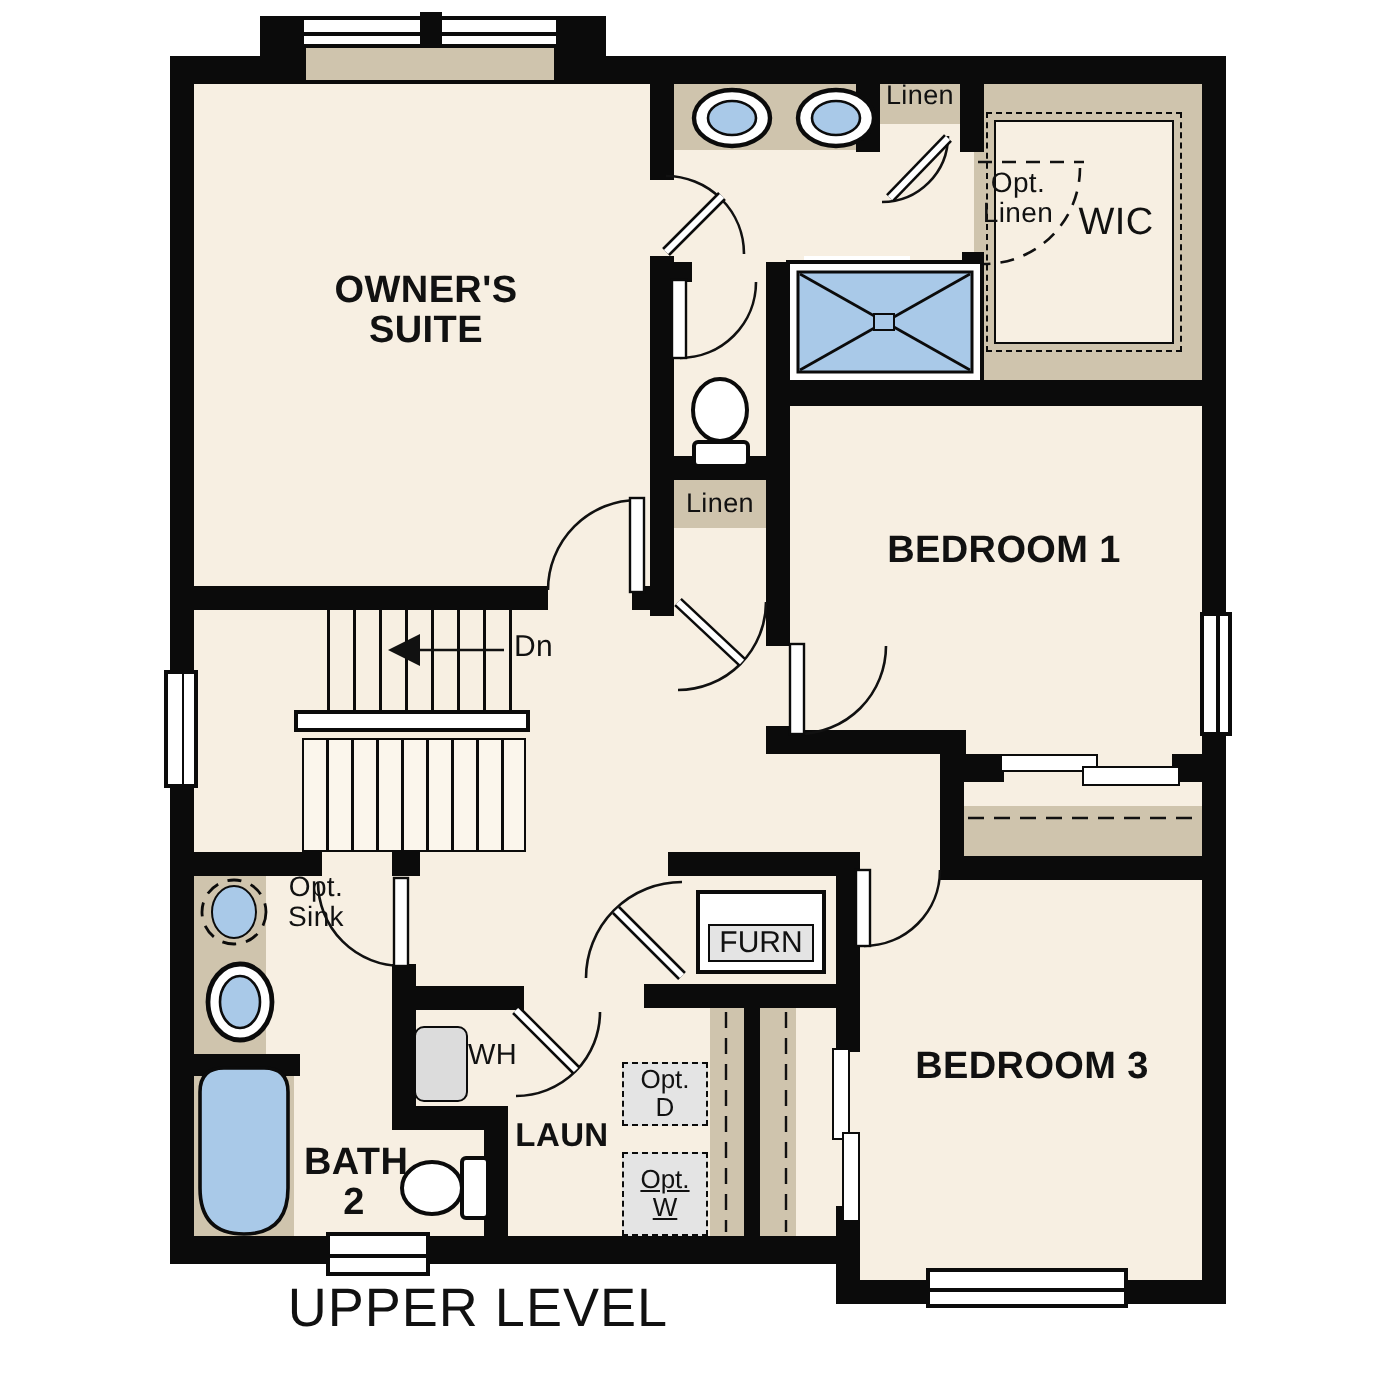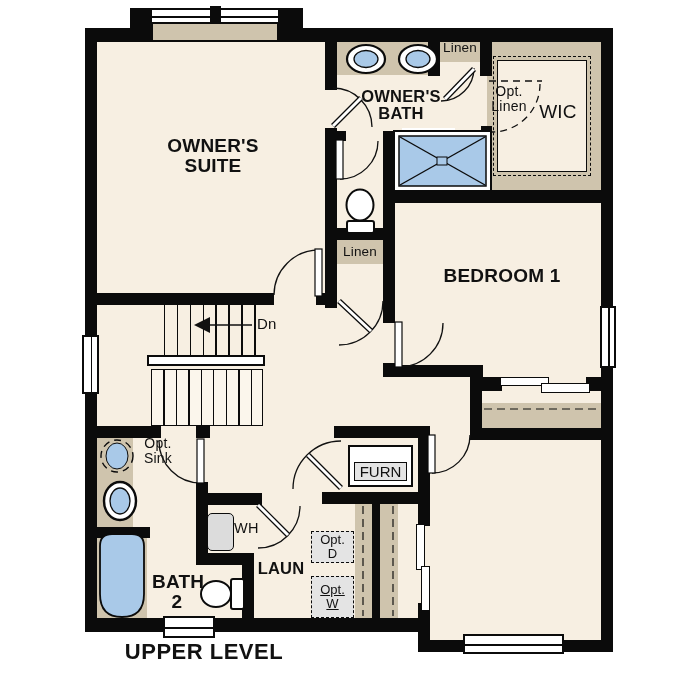--- a/index.html
+++ b/index.html
@@ -16,21 +16,21 @@
   .wall{background:var(--wall);z-index:4;}
   .win{background:#fff;border:2px solid var(--wall);z-index:5;}
   .win .mull-v{position:absolute;left:50%;top:0;width:1.5px;height:100%;background:var(--wall);}
   .win .mull-h{position:absolute;top:50%;left:0;height:1.5px;width:100%;background:var(--wall);}
   .post{background:var(--wall);z-index:5;}
   svg.overlay{position:absolute;left:0;top:0;z-index:6;pointer-events:none;}
   .lbl{position:absolute;z-index:7;text-align:center;line-height:1.05;letter-spacing:.2px;}
   .room-lbl{font-weight:bold;}
   .f19{font-size:19px;} .f165{font-size:16.5px;} .f16{font-size:19px;} .f15{font-size:15px;} .f145{font-size:14.5px;}
   .f14{font-size:14px;} .f135{font-size:13.5px;} .f13{font-size:13px;}
-  .title{font-size:22px;font-weight:bold;letter-spacing:.5px;text-align:center;}
+  .title{font-size:27px;font-weight:normal;letter-spacing:.5px;text-align:right;}
   .sill{border-bottom:2px solid var(--wall);}
   .wic-dash{border:1.5px dashed var(--wall);background:transparent;}
   .wic-inner{background:var(--floor);border:1.5px solid var(--wall);}
   .stairs-up{background-image:repeating-linear-gradient(to right,transparent 0,transparent 11.5px,var(--wall) 11.5px,var(--wall) 13px);}
   .stairs-down{background-color:#fbf6ec;border:1.5px solid var(--wall);
     background-image:repeating-linear-gradient(to right,transparent 0,transparent 11px,var(--wall) 11px,var(--wall) 12.5px);}
   .rail{background:#fff;border:2px solid var(--wall);}
   .furn-outer{background:#fff;border:2px solid var(--wall);display:flex;padding:4px;box-sizing:border-box;}
   .furn-inner{flex:1;background:var(--appliance-gray);border:1px solid var(--wall);
     display:flex;align-items:center;justify-content:center;}
@@ -230,22 +230,22 @@
       <line x1="393" y1="506" x2="393" y2="616"></line>
     </g>
 
     <g>
       <line x1="207" y1="325" x2="252" y2="325" stroke="#111" stroke-width="1.3"></line>
       <polygon points="194,325 210,317 210,333" fill="#111"></polygon>
     </g>
   </svg>
 
   <div class="lbl room-lbl f19" style="left:138px;top:136px;width:150px;">OWNER'S SUITE</div>
-  <div class="lbl room-lbl f165" style="left:342px;top:88px;width:118px;">OWNER'S BATH</div>
   <div class="lbl room-lbl f19" style="left:418px;top:266px;width:168px;">BEDROOM 1</div>
+  <div class="lbl room-lbl f19" style="left:432px;top:524px;width:168px;">BEDROOM 3</div>
   <div class="lbl room-lbl f16" style="left:152px;top:572px;width:50px;">BATH 2</div>
   <div class="lbl room-lbl f165" style="left:250px;top:560px;width:62px;">LAUN</div>
   <div class="lbl f16" style="left:536px;top:102px;width:44px;">WIC</div>
   <div class="lbl f135" style="left:440px;top:41px;width:40px;">Linen</div>
   <div class="lbl f135" style="left:337px;top:245px;width:46px;">Linen</div>
   <div class="lbl f14" style="left:484px;top:84px;width:50px;">Opt. Linen</div>
   <div class="lbl f14" style="left:136px;top:436px;width:44px;text-align:center;">Opt. Sink</div>
   <div class="lbl f15" style="left:257px;top:316px;width:32px;text-align:left;">Dn</div>
   <div class="lbl f145" style="left:234px;top:521px;width:32px;text-align:left;">WH</div>
   <div class="lbl title" style="left:74px;top:640px;width:260px;">UPPER LEVEL</div>

